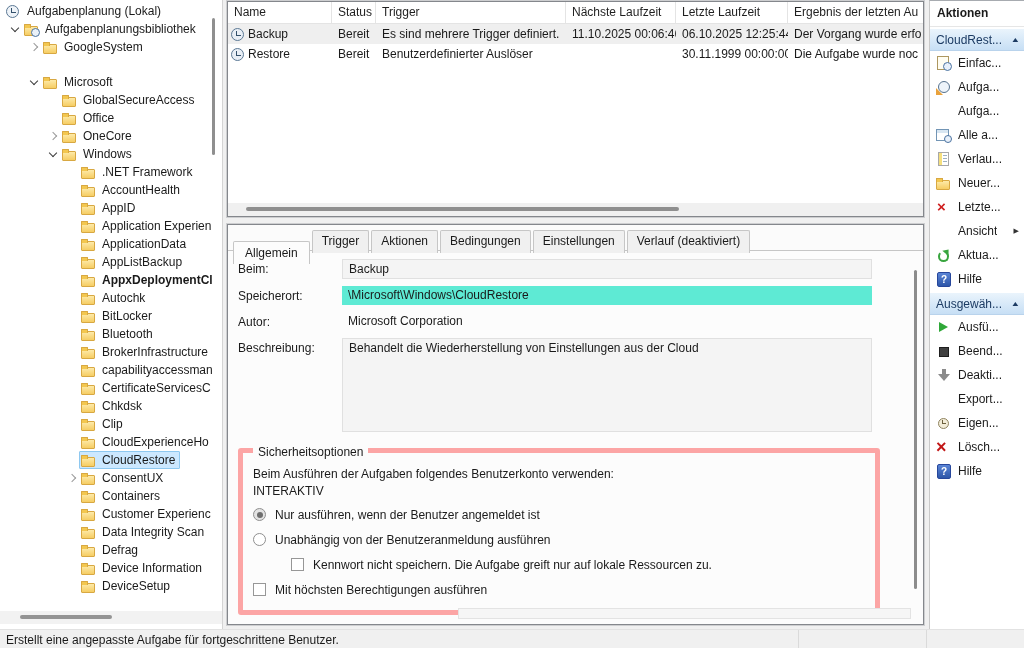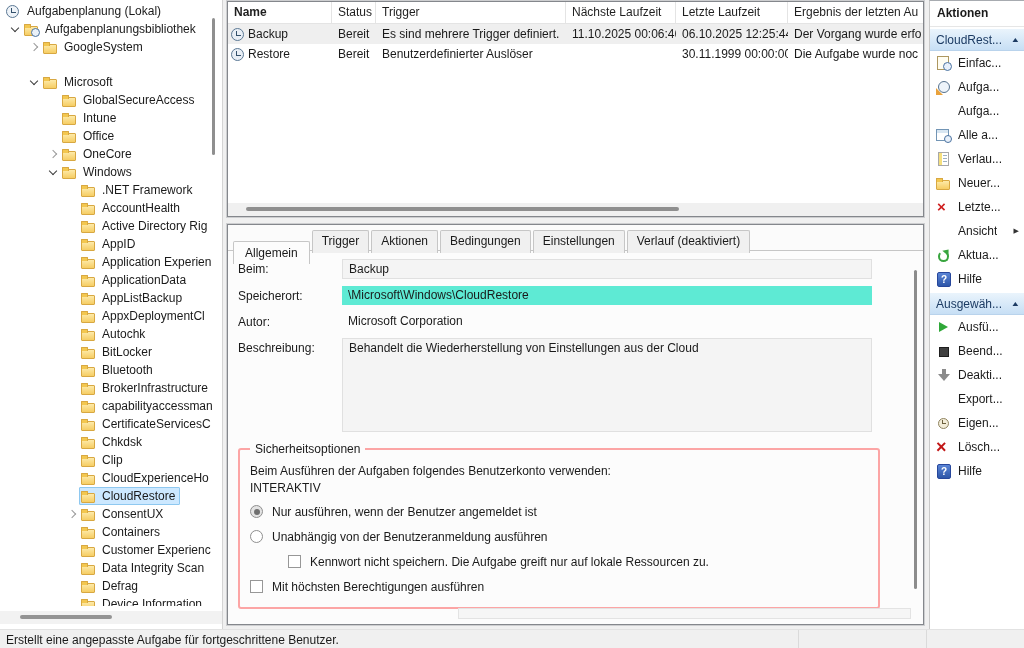--- a/index.html
+++ b/index.html
@@ -48,21 +48,21 @@
   .tab{padding:3px 9px 3px 9px;border:1px solid #c6c6c6;border-bottom:none;background:#f0f0f0;margin-right:2px;border-radius:2px 2px 0 0;position:relative;top:1px;cursor:default;}
   .tab.active{background:#fcfcfc;top:12px;padding:4px 11px;z-index:3;}
   .tab-page{position:absolute;top:25px;left:0;right:0;bottom:0;border-top:1px solid #c6c6c6;background:#fcfcfc;padding:8px 0 0 10px;}
   .frow{display:flex;margin-bottom:7px;align-items:flex-start;}
   .flabel{width:104px;flex:0 0 104px;padding-top:3px;}
   .fvalue{width:530px;box-sizing:border-box;padding:2px 6px;min-height:19px;}
   .fvalue.boxed{background:#f4f4f4;border:1px solid #e0e0e0;}
   .fvalue.flat{background:#5eead4;}
   .fvalue.plain{background:transparent;}
   .fvalue.tall{height:94px;}
-  .groupbox{position:relative;margin-top:16px;width:642px;border:2px solid #fca5a5;border-radius:3px;padding:12px 8px 8px 8px;box-sizing:border-box;}
+  .groupbox{position:relative;margin-top:16px;width:642px;border:5px solid #fca5a5;border-radius:3px;padding:12px 8px 8px 8px;box-sizing:border-box;}
   .legend{position:absolute;top:-8px;left:10px;background:#fcfcfc;padding:0 5px;}
   .sec-text{margin:2px 0 3px 2px;}
   .sec-account{margin:2px 0 4px 2px;}
   .opt-row{display:flex;align-items:center;height:25px;}
   .opt-row.indent{margin-left:38px;}
   .radio{width:13px;height:13px;flex:0 0 13px;border:1px solid #8f8f8f;border-radius:50%;background:#fff;margin:0 9px 0 2px;position:relative;box-sizing:border-box;}
   .radio.checked{background:#e3e3e3;}
   .radio.checked::after{content:"";position:absolute;left:2.5px;top:2.5px;width:6px;height:6px;border-radius:50%;background:#6e6e6e;}
   .checkbox{width:13px;height:13px;flex:0 0 13px;border:1px solid #979797;background:#fff;margin:0 9px 0 2px;box-sizing:border-box;}
   .detail-vthumb{position:absolute;top:45px;right:6px;bottom:35px;width:3px;background:#8c8c8c;border-radius:2px;}
@@ -145,27 +145,20 @@
             <span class="chev none"></span>
             <span class="row-box">
               <span class="ticon folder"></span>
               <span class="tlabel">GlobalSecureAccess</span>
             </span>
           </div>
           <div class="tree-row" style="padding-left: 46px;">
             <span class="chev none"></span>
             <span class="row-box">
               <span class="ticon folder"></span>
-              <span class="tlabel">Intune</span>
-            </span>
-          </div>
-          <div class="tree-row" style="padding-left: 46px;">
-            <span class="chev none"></span>
-            <span class="row-box">
-              <span class="ticon folder"></span>
               <span class="tlabel">Office</span>
             </span>
           </div>
           <div class="tree-row" style="padding-left: 46px;">
             <span class="chev collapsed"></span>
             <span class="row-box">
               <span class="ticon folder"></span>
               <span class="tlabel">OneCore</span>
             </span>
           </div>
@@ -187,27 +180,20 @@
             <span class="chev none"></span>
             <span class="row-box">
               <span class="ticon folder"></span>
               <span class="tlabel">AccountHealth</span>
             </span>
           </div>
           <div class="tree-row" style="padding-left: 65px;">
             <span class="chev none"></span>
             <span class="row-box">
               <span class="ticon folder"></span>
-              <span class="tlabel">Active Directory Rig</span>
-            </span>
-          </div>
-          <div class="tree-row" style="padding-left: 65px;">
-            <span class="chev none"></span>
-            <span class="row-box">
-              <span class="ticon folder"></span>
               <span class="tlabel">AppID</span>
             </span>
           </div>
           <div class="tree-row" style="padding-left: 65px;">
             <span class="chev none"></span>
             <span class="row-box">
               <span class="ticon folder"></span>
               <span class="tlabel">Application Experien</span>
             </span>
           </div>
@@ -218,21 +204,21 @@
               <span class="tlabel">ApplicationData</span>
             </span>
           </div>
           <div class="tree-row" style="padding-left: 65px;">
             <span class="chev none"></span>
             <span class="row-box">
               <span class="ticon folder"></span>
               <span class="tlabel">AppListBackup</span>
             </span>
           </div>
-          <div class="tree-row" style="padding-left: 65px;">
+          <div class="tree-row" style="padding-left: 65px; font-weight: bold;">
             <span class="chev none"></span>
             <span class="row-box">
               <span class="ticon folder"></span>
               <span class="tlabel">AppxDeploymentCl</span>
             </span>
           </div>
           <div class="tree-row" style="padding-left: 65px;">
             <span class="chev none"></span>
             <span class="row-box">
               <span class="ticon folder"></span>
@@ -354,21 +340,21 @@
         </div>
       <div class="tree-vthumb"></div>
       <div class="tree-hscroll">
         <div class="tree-hthumb"></div>
       </div>
     </div>
 
     <div class="mid">
       <div class="list-pane sunken">
         <div class="list-header" id="list-header">
-            <span class="hcol" style="width: 104px; font-weight: bold;">Name</span>
+            <span class="hcol" style="width: 104px;">Name</span>
             <span class="hcol" style="width: 44px;">Status</span>
             <span class="hcol" style="width: 190px;">Trigger</span>
             <span class="hcol" style="width: 110px;">Nächste Laufzeit</span>
             <span class="hcol" style="width: 112px;">Letzte Laufzeit</span>
             <span class="hcol" style="width: 175px;">Ergebnis der letzten Au</span>
           </div>
         <div id="list-rows">
             <div class="lrow selected">
               <span class="lcell namec" style="width: 104px;">
                 <span class="lclock"></span>

